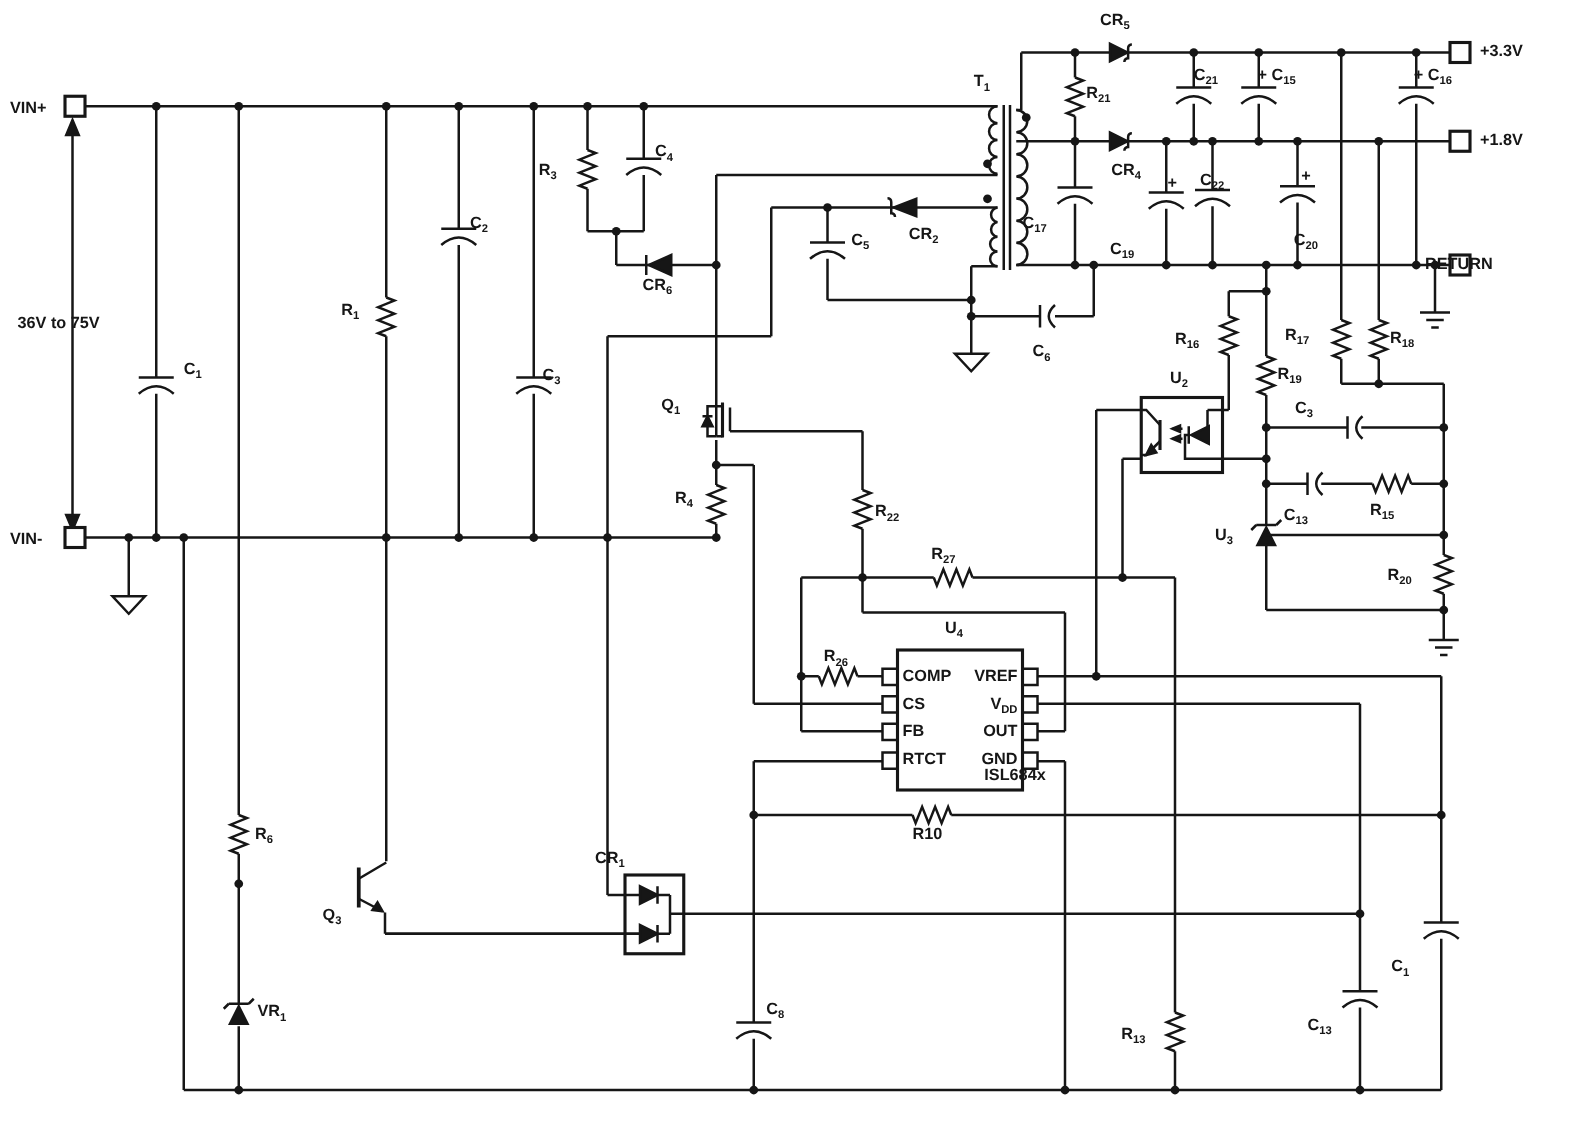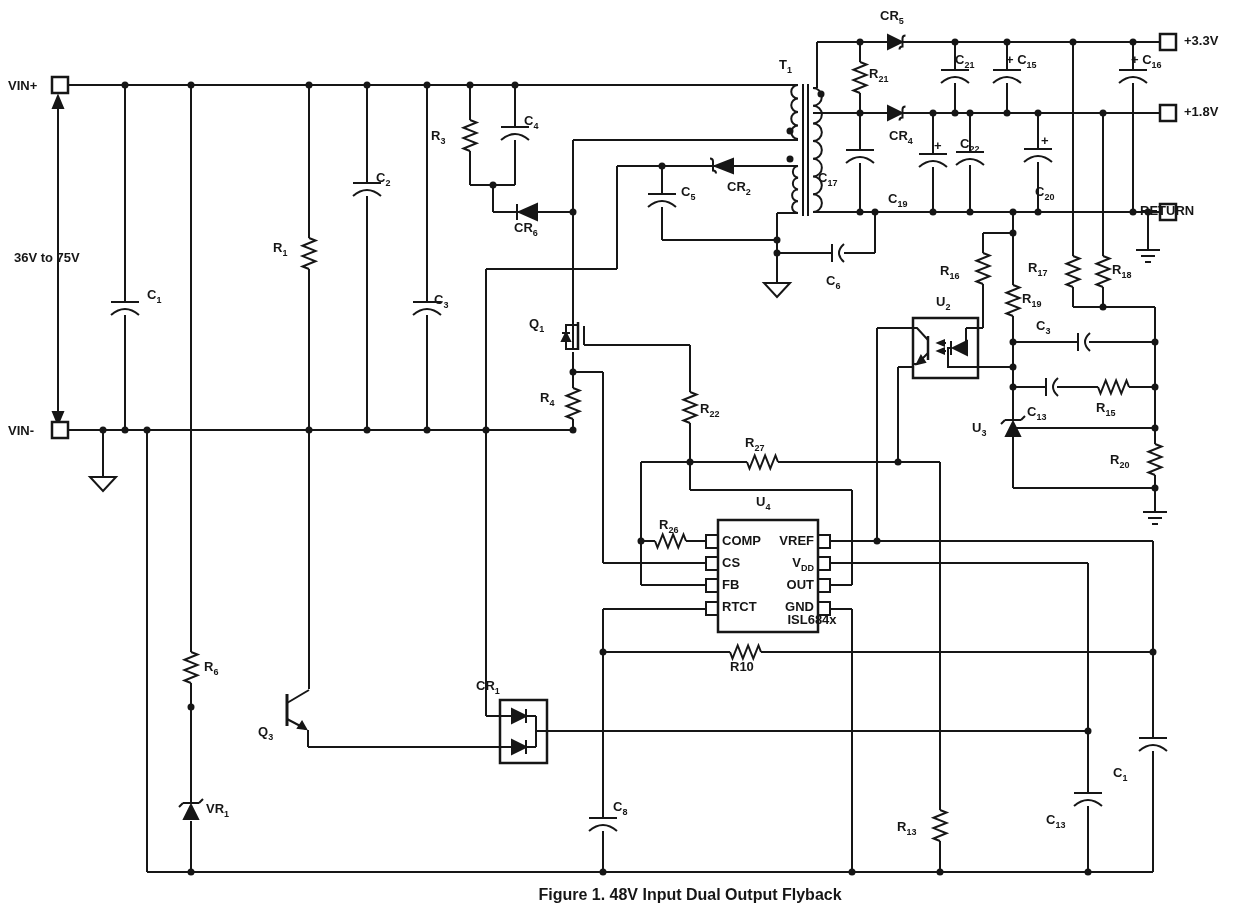--- a/index.html
+++ b/index.html
@@ -382,15 +382,14 @@
 <span class="lbl" style="left:204px;top:659px">R<sub>6</sub></span>
 <span class="lbl" style="left:258px;top:724px">Q<sub>3</sub></span>
 <span class="lbl" style="left:206px;top:801px">VR<sub>1</sub></span>
 <span class="lbl" style="left:476px;top:678px">CR<sub>1</sub></span>
 <span class="lbl" style="left:613px;top:799px">C<sub>8</sub></span>
 <span class="lbl" style="left:730px;top:659px">R10</span>
 <span class="lbl" style="left:897px;top:819px">R<sub>13</sub></span>
 <span class="lbl" style="left:1046px;top:812px">C<sub>13</sub></span>
 <span class="lbl" style="left:1113px;top:765px">C<sub>1</sub></span>
 
-<div class="lbl cap" style="left:430px;top:886px">Figure 1. 48V Input Dual Output Flyback</div>
 
 </div>
 
 </body></html>

